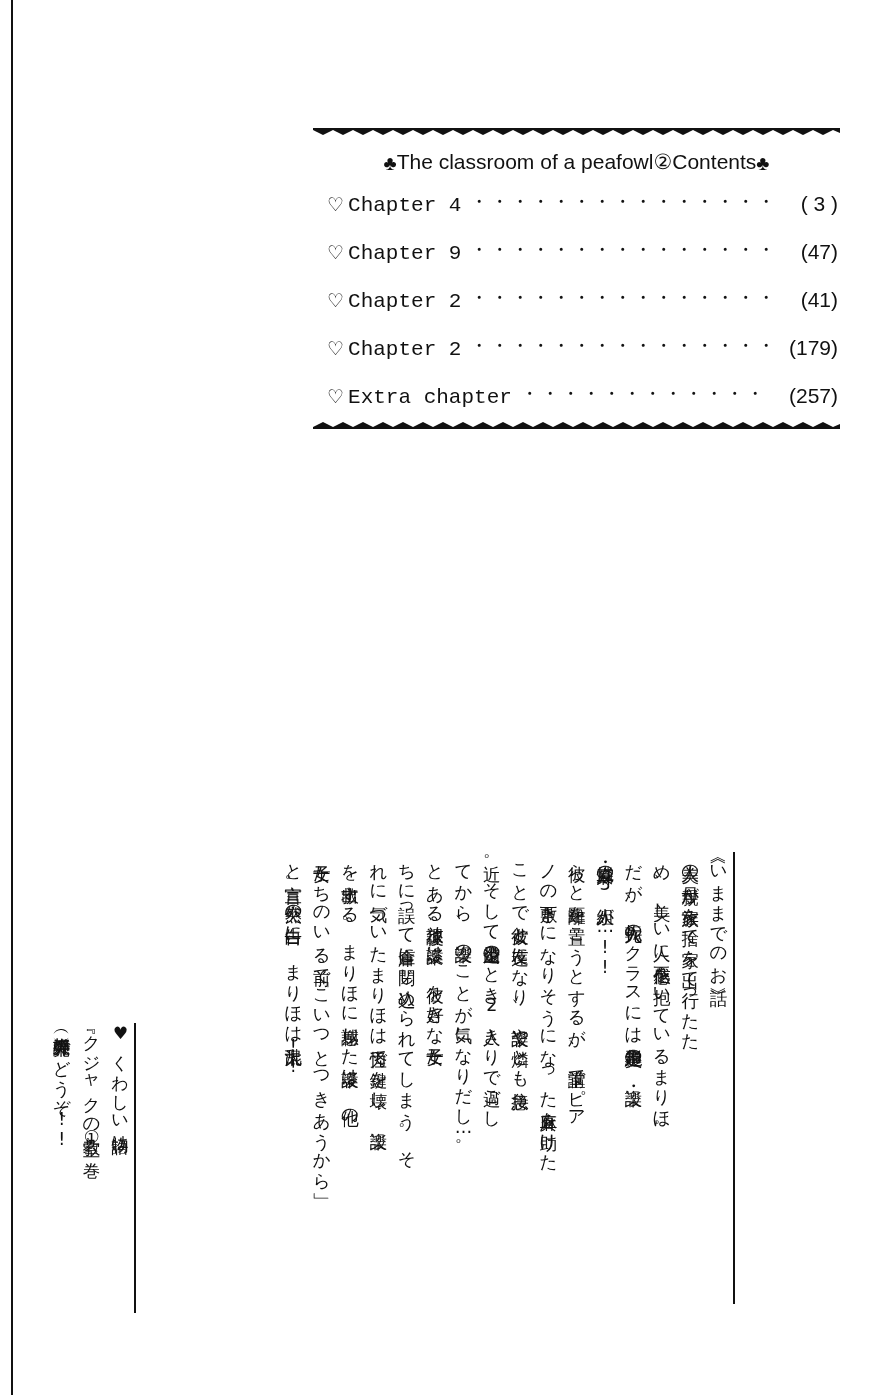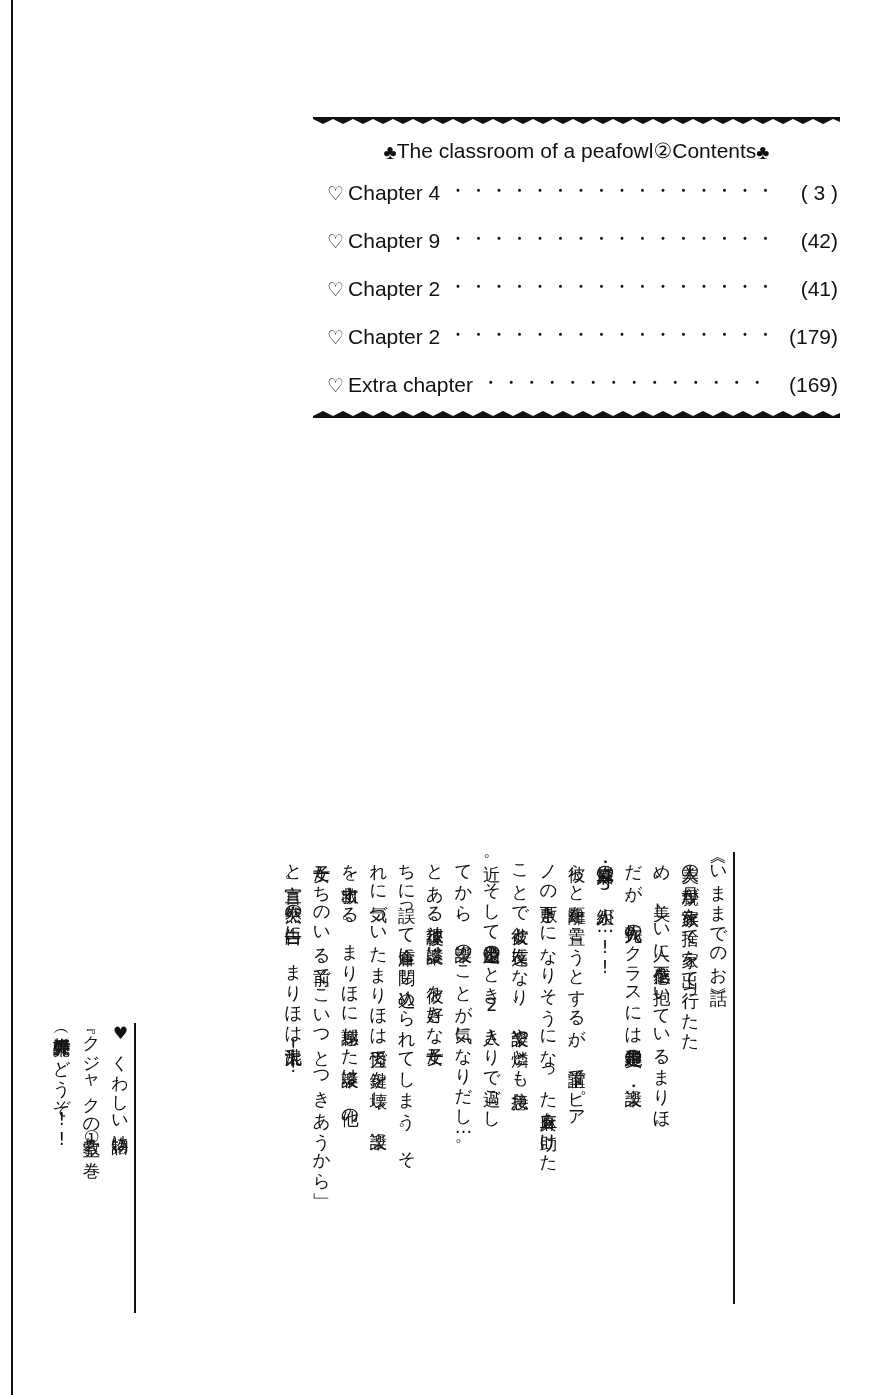--- a/index.html
+++ b/index.html
@@ -23,21 +23,21 @@
     top: 0;
     width: 2px;
     height: 1395px;
     background: #111111;
   }
 
   
   .toc {
     position: absolute;
     left: 313px;
-    top: 116px;
+    top: 127px;
     width: 527px;
   }
   .toc-rule {
     width: 100%;
     height: 9px;
     position: relative;
   }
   
   .toc-rule svg { display: block; width: 100%; height: 9px; }
 
@@ -66,20 +66,21 @@
     margin-left: 14px;
     margin-right: 2px;
   }
   .toc-heart {
     font-size: 19px;
     margin-right: 4px;
     line-height: 1;
   }
   .toc-label {
     white-space: nowrap;
+    font-family: Liberation Mono, monospace;
   }
   .toc-dots {
     flex: 1 1 auto;
     overflow: hidden;
     white-space: nowrap;
     margin: 0 5px 0 8px;
     font-size: 19px;
     letter-spacing: 1.5px;
     color: #111;
     position: relative;
@@ -175,42 +176,42 @@
       <span class="toc-heart">♡</span>
       <span class="toc-label">Chapter 4</span>
       <span class="toc-dots">・・・・・・・・・・・・・・・・・・・・・・・・・・・・・・・・・・・・・・・・・・・・・・・・・・・・・・・・・・・・・・・・・・・・・・・・・・・・</span>
       <span class="toc-page">( 3 )</span>
     </li>
 
     <li class="toc-row">
       <span class="toc-heart">♡</span>
       <span class="toc-label">Chapter 9</span>
       <span class="toc-dots">・・・・・・・・・・・・・・・・・・・・・・・・・・・・・・・・・・・・・・・・・・・・・・・・・・・・・・・・・・・・・・・・・・・・・・・・・・・・</span>
-      <span class="toc-page">(42)</span>
+      <span class="toc-page">(47)</span>
     </li>
 
     <li class="toc-row">
       <span class="toc-heart">♡</span>
       <span class="toc-label">Chapter 2</span>
       <span class="toc-dots">・・・・・・・・・・・・・・・・・・・・・・・・・・・・・・・・・・・・・・・・・・・・・・・・・・・・・・・・・・・・・・・・・・・・・・・・・・・・</span>
       <span class="toc-page">(41)</span>
     </li>
 
     <li class="toc-row">
       <span class="toc-heart">♡</span>
       <span class="toc-label">Chapter 2</span>
       <span class="toc-dots">・・・・・・・・・・・・・・・・・・・・・・・・・・・・・・・・・・・・・・・・・・・・・・・・・・・・・・・・・・・・・・・・・・・・・・・・・・・・</span>
       <span class="toc-page">(179)</span>
     </li>
 
     <li class="toc-row">
       <span class="toc-heart">♡</span>
       <span class="toc-label">Extra chapter</span>
       <span class="toc-dots">・・・・・・・・・・・・・・・・・・・・・・・・・・・・・・・・・・・・・・・・・・・・・・・・・・・・・・・・・・・・・・・・・・・・・・・・・・・・</span>
-      <span class="toc-page">(169)</span>
+      <span class="toc-page">(257)</span>
     </li>
 
   </ul>
 
   <div class="toc-rule">
     <svg viewBox="0 0 527 9" preserveAspectRatio="none" aria-hidden="true">
       <path d="M0,6 L527,6 L527,8 L0,8 Z" fill="#111"></path>
       <path d="M0,6 L10,1 L20,6 L30,1 L40,6 L50,1 L60,6 L70,1 L80,6 L90,1 L100,6 L110,1 L120,6 L130,1 L140,6 L150,1 L160,6 L170,1 L180,6 L190,1 L200,6 L210,1 L220,6 L230,1 L240,6 L250,1 L260,6 L270,1 L280,6 L290,1 L300,6 L310,1 L320,6 L330,1 L340,6 L350,1 L360,6 L370,1 L380,6 L390,1 L400,6 L410,1 L420,6 L430,1 L440,6 L450,1 L460,6 L470,1 L480,6 L490,1 L500,6 L510,1 L520,6 L527,3 L527,6 Z" fill="#111"></path>
     </svg>
   </div>

